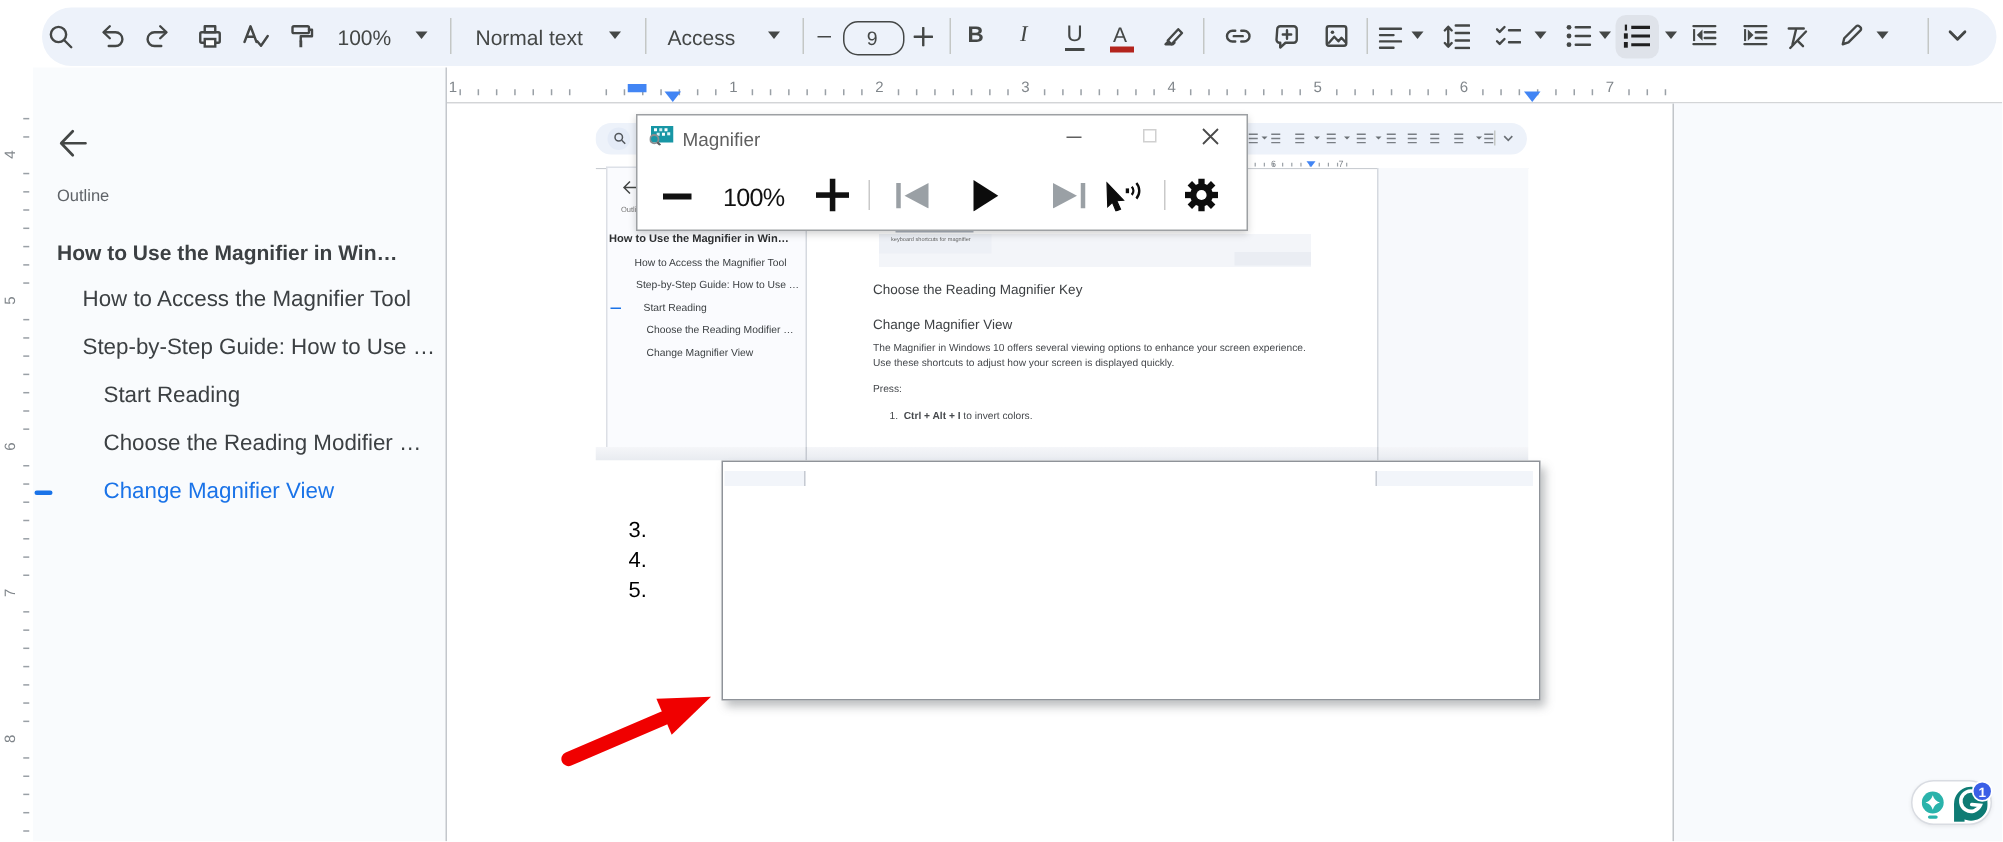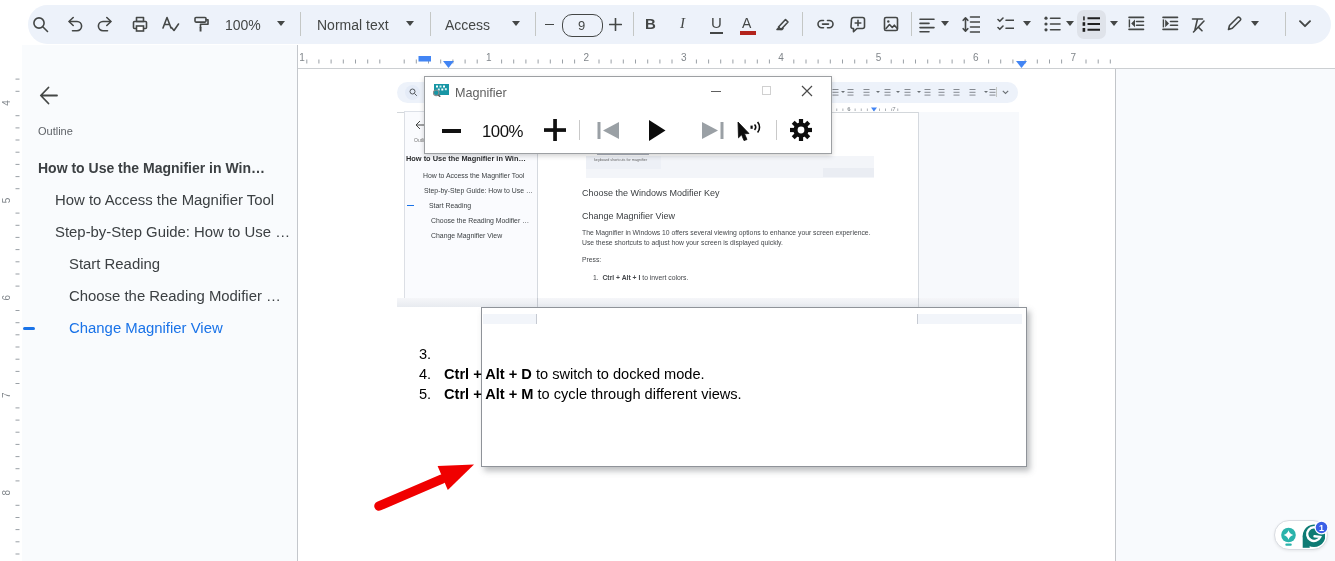--- a/index.html
+++ b/index.html
@@ -381,39 +381,37 @@
 <div class="abs" style="left:27px;top:107.5px;font-size:6.9px;font-weight:normal;color:#3c4043;white-space:nowrap;">Step-by-Step Guide: How to Use …</div>
 <div class="abs" style="left:32px;top:122.5px;font-size:6.9px;font-weight:normal;color:#3c4043;white-space:nowrap;">Start Reading</div>
 <div class="abs" style="left:34px;top:137.5px;font-size:6.9px;font-weight:normal;color:#3c4043;white-space:nowrap;">Choose the Reading Modifier …</div>
 <div class="abs" style="left:34px;top:152.5px;font-size:6.9px;font-weight:normal;color:#3c4043;white-space:nowrap;">Change Magnifier View</div>
 <div class="abs" style="left:10px;top:125.5px;width:7px;height:1.6px;background:#1a73e8;"></div>
 <div class="abs" style="left:189px;top:77px;width:288px;height:22px;background:#f3f5f9;"></div>
 <div class="abs" style="left:189px;top:77px;width:75px;height:13px;background:#edf0f6;"></div>
 <div class="abs" style="left:426px;top:89px;width:51px;height:9px;background:#eaedf3;"></div>
 <div class="abs" style="left:200px;top:73px;width:52px;height:3px;background:#aeb4bf;"></div>
 <div class="abs" style="left:197px;top:79px;font-size:6px;color:#666;white-space:nowrap;transform:scale(0.62);transform-origin:0 0;">keyboard shortcuts for magnifier</div>
-<div class="abs" style="left:185px;top:109px;font-size:9px;color:#3d4043;white-space:nowrap;">Choose the Windows Modifier Key</div>
+<div class="abs" style="left:185px;top:109px;font-size:9px;color:#3d4043;white-space:nowrap;">Choose the Reading Magnifier Key</div>
 <div class="abs" style="left:185px;top:132px;font-size:9px;color:#3d4043;white-space:nowrap;">Change Magnifier View</div>
 <div class="abs" style="left:185px;top:150px;font-size:6.8px;color:#45484c;white-space:nowrap;">The Magnifier in Windows 10 offers several viewing options to enhance your screen experience.</div>
 <div class="abs" style="left:185px;top:160px;font-size:6.8px;color:#45484c;white-space:nowrap;">Use these shortcuts to adjust how your screen is displayed quickly.</div>
 <div class="abs" style="left:185px;top:177px;font-size:6.8px;color:#45484c;white-space:nowrap;">Press:</div>
 <div class="abs" style="left:196px;top:194.5px;font-size:6.8px;color:#45484c;white-space:nowrap;">1.&nbsp;&nbsp;<b>Ctrl + Alt + I</b> to invert colors.</div>
 <div class="abs" style="left:520.5px;top:33px;width:101.5px;height:186px;background:#f7f9fc;border-left:1px solid #d5d9df;box-sizing:border-box;"></div>
 <div class="abs" style="left:0px;top:219px;width:622px;height:8.5px;background:linear-gradient(#f5f6f9,#e8ebf0);"></div>
 <div class="abs" style="left:140px;top:219px;width:1px;height:8.5px;background:#c6cad1;"></div>
 <div class="abs" style="left:520.5px;top:219px;width:1px;height:8.5px;background:#ccd0d6;"></div>
 </div>
 <div class="abs" style="left:481px;top:306.5px;width:546px;height:160px;background:#fff;border:1px solid #8f9399;box-sizing:border-box;box-shadow:3px 4px 6px rgba(95,100,106,0.42);"></div>
 <div class="abs" style="left:483px;top:313.5px;width:54px;height:10px;background:#f2f5fa;border-right:1px solid #c6cad2;box-sizing:border-box;"></div>
 <div class="abs" style="left:916.5px;top:314px;width:105px;height:9.5px;background:#f2f5fa;border-left:1px solid #c6cad2;box-sizing:border-box;"></div>
 <div class="abs" style="left:419px;top:346.3px;font-size:14.6px;color:#000;white-space:nowrap;">3.</div>
 <div class="abs" style="left:419px;top:366.0px;font-size:14.6px;color:#000;white-space:nowrap;">4.</div>
-<div class="abs" style="left:444px;top:366.0px;font-size:14.6px;color:#000;white-space:nowrap;"><b>Ctrl + Alt + D</b> to switch to docked mode.</div>
 <div class="abs" style="left:419px;top:385.8px;font-size:14.6px;color:#000;white-space:nowrap;">5.</div>
-<div class="abs" style="left:444px;top:385.8px;font-size:14.6px;color:#000;white-space:nowrap;"><b>Ctrl + Alt + M</b> to cycle through different views.</div>
 <svg class="ic" style="left:360px;top:455px" width="130" height="62" viewBox="0 0 130 62">
 <line x1="19" y1="51" x2="82" y2="24" stroke="#f00000" stroke-width="9.5" stroke-linecap="round"></line>
 <polygon points="114,9.5 87.8,34.9 77.6,10.9" fill="#f00000"></polygon>
 </svg>
 <div class="abs" style="left:424px;top:76px;width:408px;height:78px;background:#fff;border:1px solid #9da0a3;box-sizing:border-box;box-shadow:0 2px 5px rgba(0,0,0,0.18);"></div>
 <svg class="ic" style="left:433px;top:83.5px" width="16" height="13" viewBox="0 0 16 13">
 <rect x="1" y="0" width="15" height="11" fill="#1796a5"></rect>
 <rect x="3" y="1.5" width="2" height="2" fill="#fff"></rect>
       <rect x="6.5" y="1.5" width="2" height="2" fill="#cfeff2"></rect>
 <rect x="10" y="1.5" width="2" height="2" fill="#fff"></rect>

